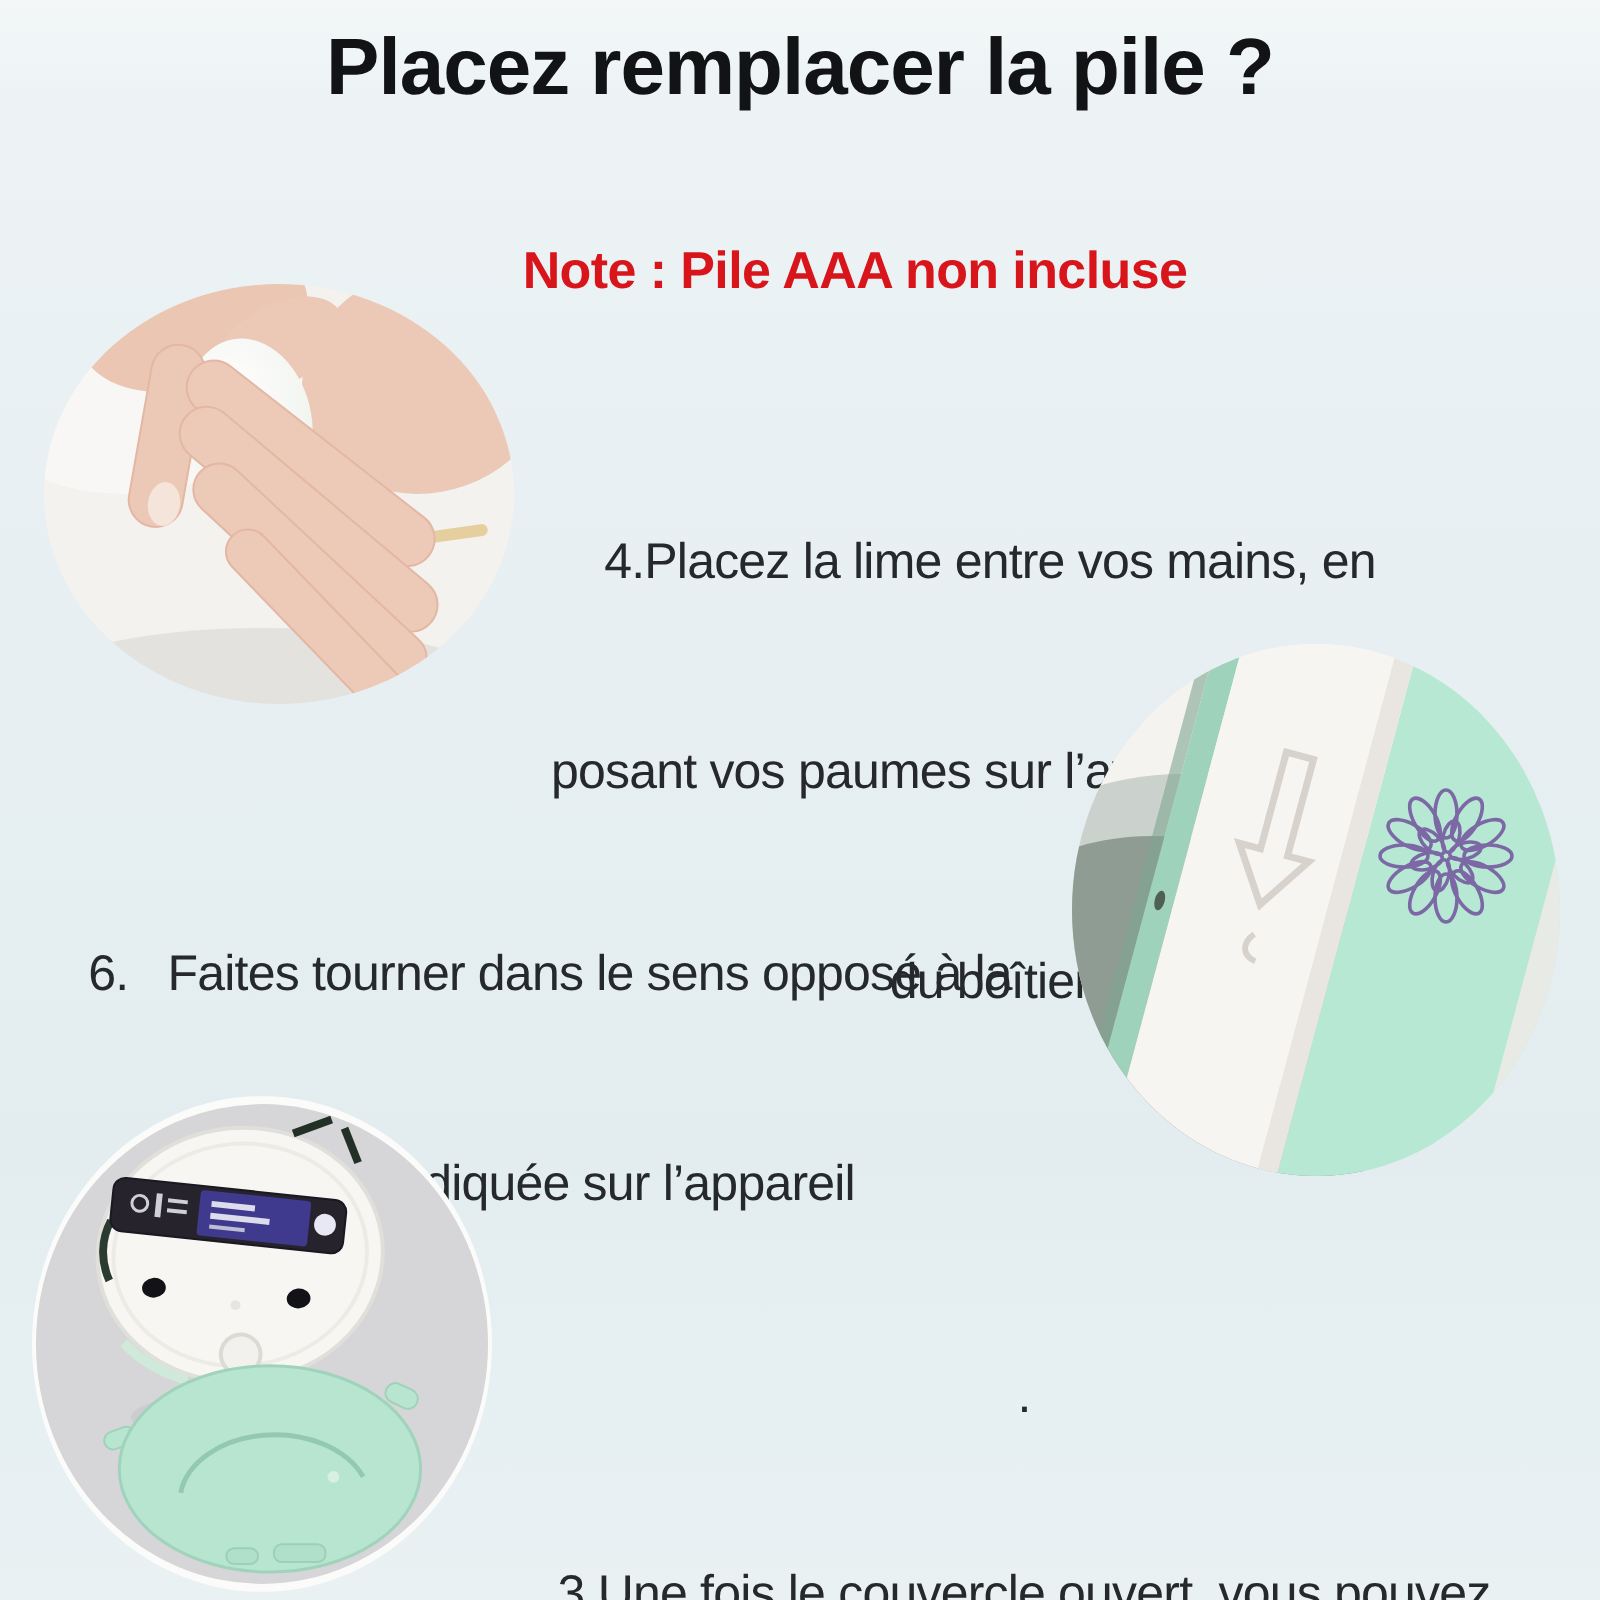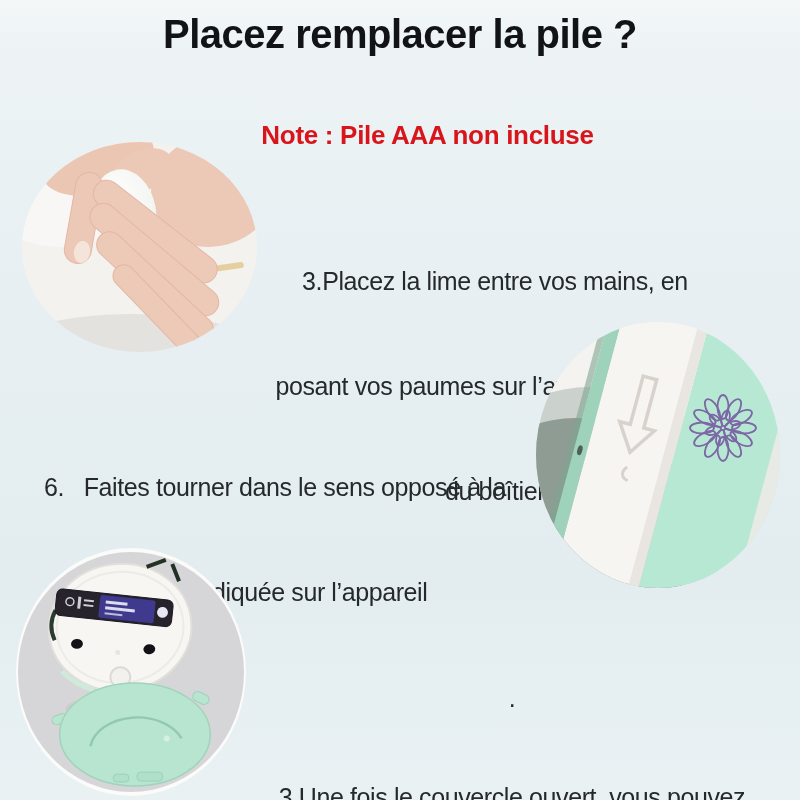--- a/index.html
+++ b/index.html
@@ -69,21 +69,21 @@
       <g fill="#eccab7" stroke="#e3b7a3" stroke-width="1">
         <rect x="58" y="76" width="150" height="27" rx="13.5" transform="rotate(38 133 90)"></rect>
         <rect x="52" y="104" width="160" height="27" rx="13.5" transform="rotate(40 132 118)"></rect>
         <rect x="58" y="132" width="150" height="26" rx="13" transform="rotate(43 133 145)"></rect>
         <rect x="76" y="158" width="120" height="22" rx="11" transform="rotate(46 136 169)"></rect>
       </g>
     </svg>
   </div>
 
   <div class="step-text step1">
-    <div>3.Placez la lime entre vos mains, en</div>
+    <div>4.Placez la lime entre vos mains, en</div>
     <div>posant vos paumes sur l’avant et l’arrière</div>
     <div>du boîtier</div>
   </div>
 
   <div class="step-text step2">
     <div>6.   Faites tourner dans le sens opposé à la</div>
     <div>flèche indiquée sur l’appareil</div>
   </div>
 
   <div class="photo photo2">

